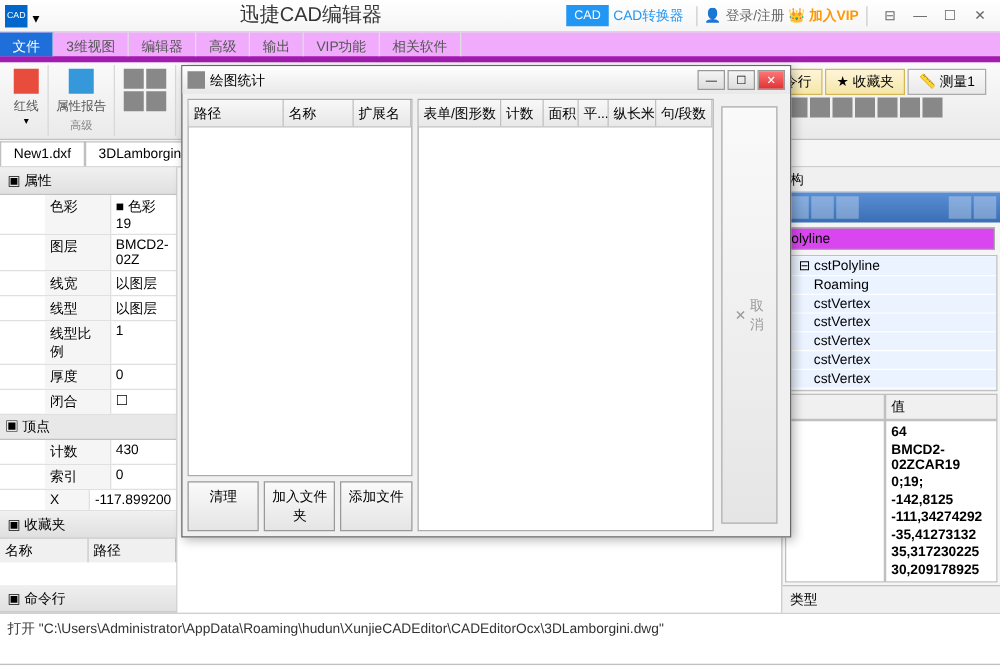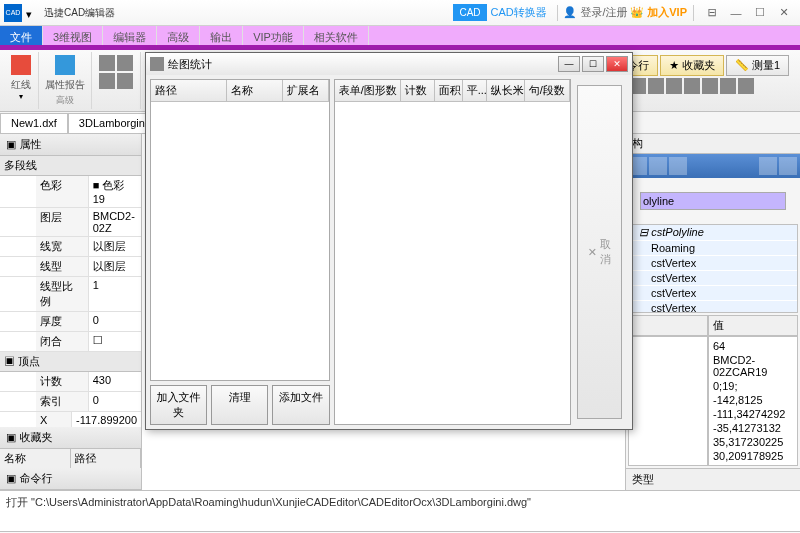--- a/index.html
+++ b/index.html
@@ -1,21 +1,21 @@
 <!DOCTYPE html>
 <html><head>
 <meta charset="utf-8">
 <style>
 * { margin: 0; padding: 0; box-sizing: border-box; font-family: "Microsoft YaHei", sans-serif; font-size: 11px; }
 body { background: #f0f0f0; width: 800px; height: 533px; overflow: hidden; position: relative; }
 
 .titlebar { background: linear-gradient(#fff, #f5f5f5); height: 26px; display: flex; align-items: center; padding: 0 4px; border-bottom: 1px solid #d0d0d0; }
 .app-icon { width: 18px; height: 18px; background: #0066cc; color: #fff; font-size: 7px; display: flex; align-items: center; justify-content: center; margin-right: 4px; }
 .tb-drop { width: 10px; height: 10px; margin-right: 8px; }
-.tb-title { flex: 1; font-size: 10px; color: #333; }
+.tb-title { flex: 1; text-align: center; font-size: 16px; color: #333; }
 .tb-cad { background: #2196f3; color: #fff; padding: 3px 6px; font-size: 10px; }
 .tb-conv { color: #2196f3; padding: 3px 4px; }
 .tb-login { color: #666; display: flex; align-items: center; }
 .tb-vip { color: #ff9800; font-weight: bold; display: flex; align-items: center; }
 .win-btn { width: 24px; height: 20px; display: flex; align-items: center; justify-content: center; color: #666; }
 
 .tabs { background: #f0abfc; height: 24px; display: flex; border-bottom: 5px solid #a21caf; }
 .tab { padding: 4px 10px; color: #555; border-right: 1px solid #e0e0e0; }
 .tab.active { background: #1e6fd9; color: #fff; }
 
@@ -41,27 +41,27 @@
 .prop-v { width: 50%; padding: 2px 4px; }
 .prop-cat { background: #e8e8e8; padding: 2px 4px; border-bottom: 1px solid #c0c0c0; }
 .fav-hdr { display: flex; }
 .fav-hdr span { flex: 1; padding: 2px 4px; border-right: 1px solid #c0c0c0; background: #f0f0f0; }
 
 .canvas { flex: 1; background: #fff; }
 
 .right-pane { width: 175px; background: #f5f5f5; border-left: 1px solid #c0c0c0; display: flex; flex-direction: column; }
 .rp-tb { background: linear-gradient(#5a8fd6, #3a6fb6); padding: 3px; display: flex; gap: 2px; }
 .rp-tb-btn { width: 18px; height: 18px; background: rgba(255,255,255,.3); }
-.rp-sel { background: #c4b5fd; border: 1px solid #aaa; padding: 2px; margin: 14px; }
+.rp-sel { background: #d946ef; border: 1px solid #aaa; padding: 2px; margin: 4px; }
 .tree { background: #fff; flex: 1; overflow: auto; border: 1px solid #c0c0c0; margin: 0 2px; }
 .tree-item { padding: 1px 4px 1px 22px; background: #eaf3ff; border-bottom: 1px solid #fff; }
-.tree-item.root { padding-left: 10px; font-style: italic; }
+.tree-item.root { padding-left: 10px; }
 .val-hdr { background: #f0f0f0; padding: 2px 4px; border: 1px solid #c0c0c0; }
 .val-list { background: #fff; border: 1px solid #c0c0c0; margin: 0 2px; padding: 2px 4px; }
-.val-list div { padding: 1px 0; }
+.val-list div { padding: 1px 0; font-weight: bold; }
 
 .cmd-pane { border-top: 1px solid #c0c0c0; background: #fff; }
 .cmd-body { padding: 4px 6px; height: 40px; color: #333; }
 .cmd-input { background: #fafafa; border-top: 1px solid #c0c0c0; padding: 3px 6px; display: flex; }
 
 
 .dialog { position: absolute; left: 145px; top: 52px; width: 488px; height: 378px; background: #f0f0f0; border: 1px solid #666; box-shadow: 2px 2px 8px rgba(0,0,0,.3); display: flex; flex-direction: column; }
 .dlg-tb { background: linear-gradient(#fff, #e8e8e8); height: 22px; display: flex; align-items: center; padding: 0 4px; }
 .dlg-tb-ico { width: 14px; height: 14px; background: #888; margin-right: 4px; }
 .dlg-title { flex: 1; }
@@ -177,21 +177,20 @@
   <div class="doc-tab">New1.dxf</div>
   <div class="doc-tab">3DLamborgini.dwg</div>
 </div>
 
 <div class="main">
   <div class="left-pane">
     <div class="pane-hdr">
         <span>▣</span>
         <span>属性</span>
       </div>
-    <div class="prop-cat">多段线</div>
     <div class="prop-grid">
       <div class="prop-row">
           <div class="prop-k">色彩</div>
           <div class="prop-v">■ 色彩 19</div>
         </div>
       <div class="prop-row">
           <div class="prop-k">图层</div>
           <div class="prop-v">BMCD2-02Z</div>
         </div>
       <div class="prop-row">
@@ -307,22 +306,22 @@
   <div class="dlg-body">
     <div class="dlg-left">
       <div class="grid">
         <div class="grid-hdr">
           <span style="width:76px">路径</span>
           <span style="flex:1">名称</span>
           <span style="width:46px">扩展名</span>
         </div>
       </div>
       <div class="dlg-btns">
+        <div class="dlg-btn">清理</div>
         <div class="dlg-btn">加入文件夹</div>
-        <div class="dlg-btn">清理</div>
         <div class="dlg-btn">添加文件</div>
       </div>
     </div>
     <div class="dlg-right">
       <div class="grid">
         <div class="grid-hdr">
           <span style="width:66px">表单/图形数</span>
           <span style="width:34px">计数</span>
           <span style="width:28px">面积</span>
           <span style="width:24px">平...</span>

